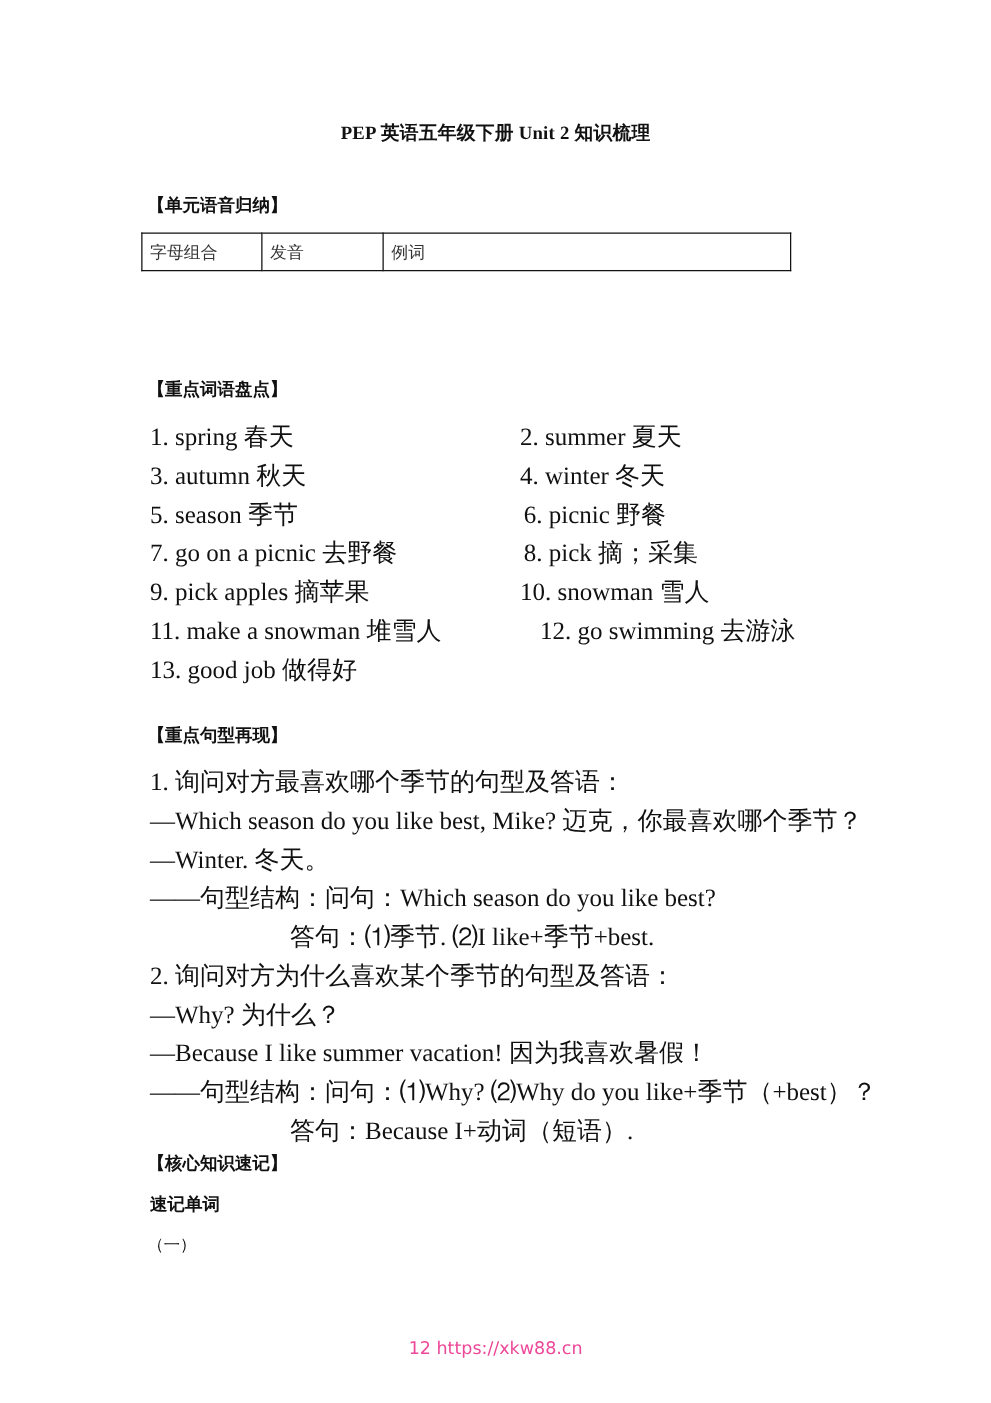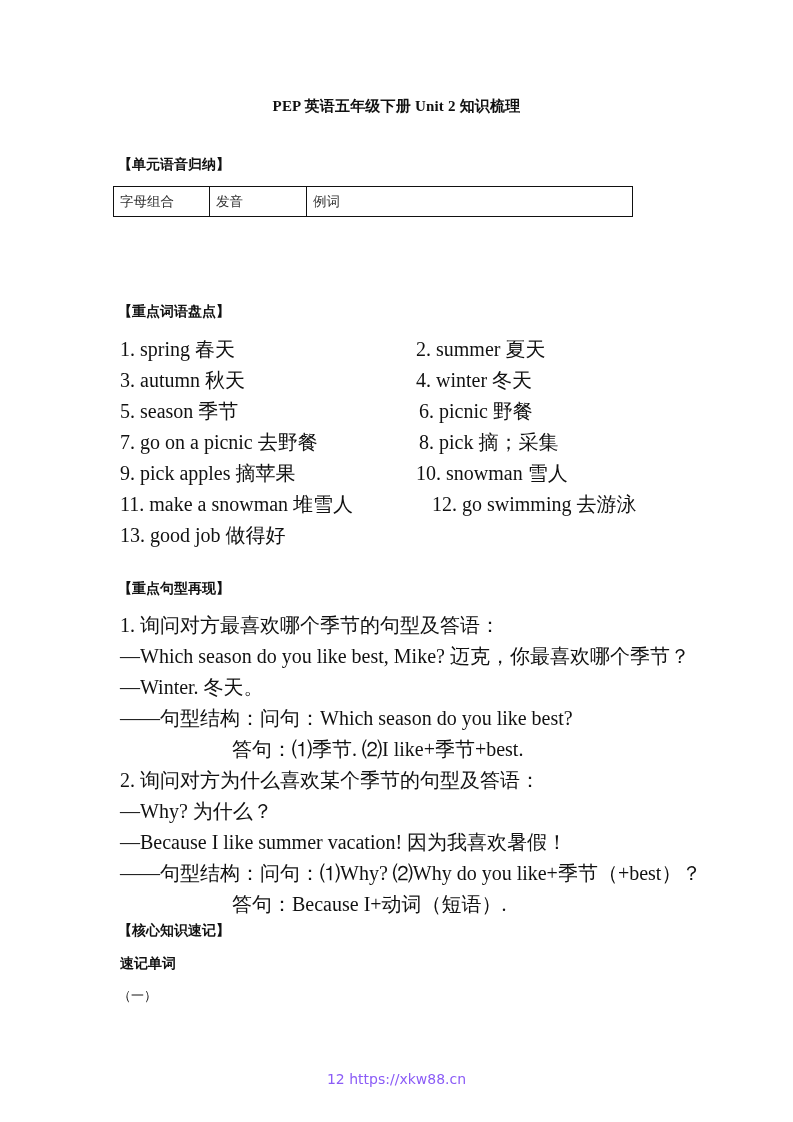--- a/index.html
+++ b/index.html
@@ -68,21 +68,21 @@
       font-size: 13.5px;
       color: #333;
     }
     .footer {
       top: 1071px;
       left: 0;
       width: 793px;
       text-align: center;
       font-family: "DejaVu Sans", "Liberation Sans", sans-serif;
       font-size: 14px;
-      color: #8b5cf6;
+      color: #ec4899;
     }
   </style>
 </head>
 <body>
 
 <div class="abs title">PEP 英语五年级下册 Unit 2  知识梳理</div>
 
 <div class="abs section-heading" style="top:156px;">【单元语音归纳】</div>
 
 <table class="phonics">

